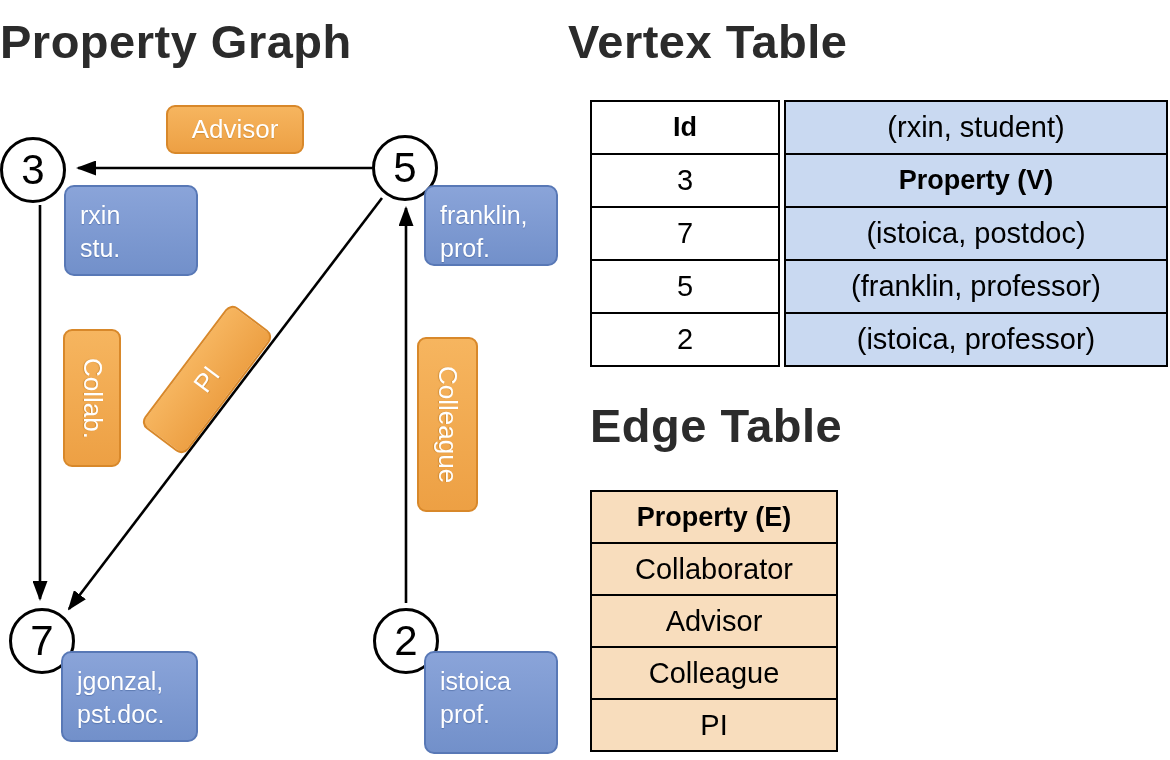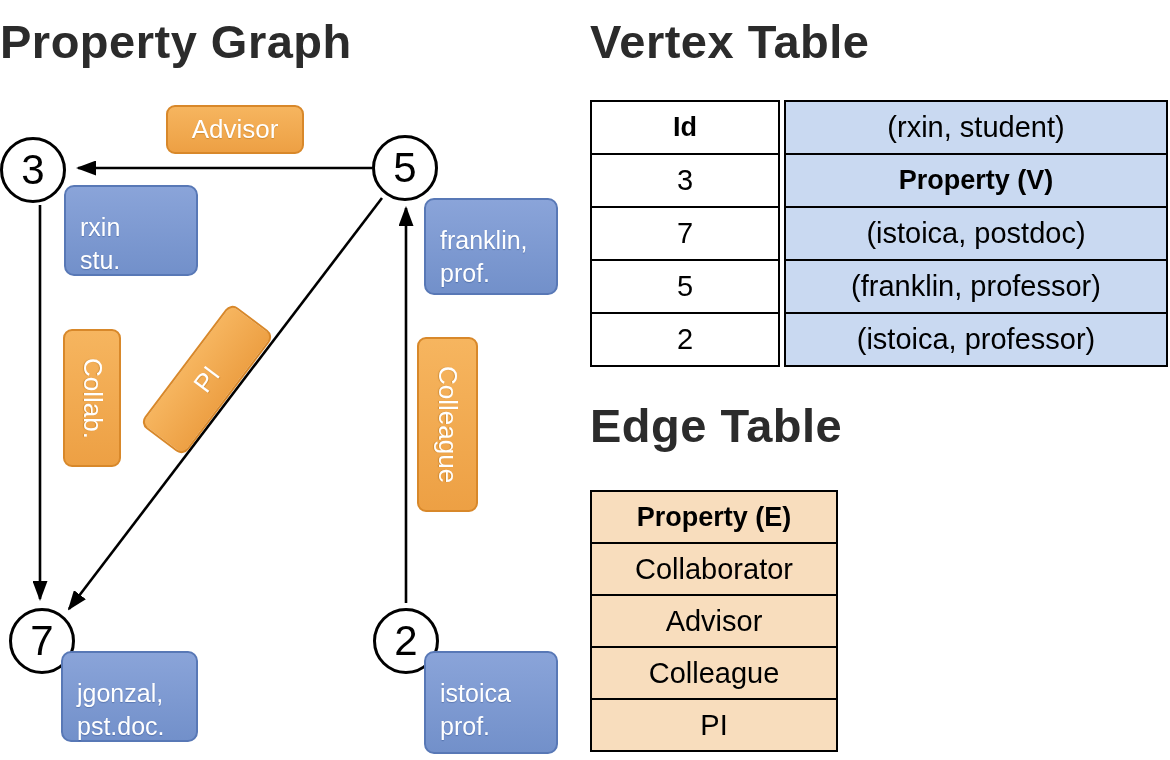--- a/index.html
+++ b/index.html
@@ -51,21 +51,21 @@
   .elabel.rot { transform:rotate(-53deg); transform-origin:center; }
 
   .vlabel {
     position:absolute;
     background:linear-gradient(180deg, #8AA4D9, var(--blue-fill,#7290CA));
     border:2px solid var(--blue-border,#5878B6);
     border-radius:10px;
     color:#fff;
     font-size:25px;
     line-height:1.32;
-    padding:24px 0 0 14px;
+    padding:12px 0 0 14px;
     z-index:2;
     text-shadow:0 1px 1px rgba(30,60,120,.35);
   }
 
   
   .tbl-wrap { position:absolute; display:flex; gap:4px; }
   table { border-collapse:collapse; table-layout:fixed;border-radius:11px; }
   th, td {
     border:2px solid #000;
     text-align:center;
@@ -123,34 +123,34 @@
     <span>PI</span>
   </div>
   <div class="elabel vert" style="left:417px;top:337px;width:61px;height:175px">
     <span>Colleague</span>
   </div>
 
   <div class="vlabel" style="left:64px;top:185px;width:134px;height:91px">
     <div>rxin</div>
     <div>stu.</div>
   </div>
-  <div class="vlabel" style="left:424px;top:198px;width:134px;height:97px">
+  <div class="vlabel" style="left:424px;top:185px;width:134px;height:81px">
     <div>franklin,</div>
     <div>prof.</div>
   </div>
   <div class="vlabel" style="left:61px;top:651px;width:137px;height:91px">
     <div>jgonzal,</div>
     <div>pst.doc.</div>
   </div>
   <div class="vlabel" style="left:424px;top:651px;width:134px;height:103px">
     <div>istoica</div>
     <div>prof.</div>
   </div>
 
-  <h2 class="title" style="left:590px;top:14px;width:578px;">Vertex Table</h2>
+  <h2 class="title" style="left:568px;top:14px;width:578px;">Vertex Table</h2>
 
   <div class="tbl-wrap" style="left:590px;top:100px;width:578px">
     <table class="vtbl" style="width:190px">
       <tbody>
           <tr>
             <th>Id</th>
           </tr>
       <tr>
             <td>3</td>
           </tr>

